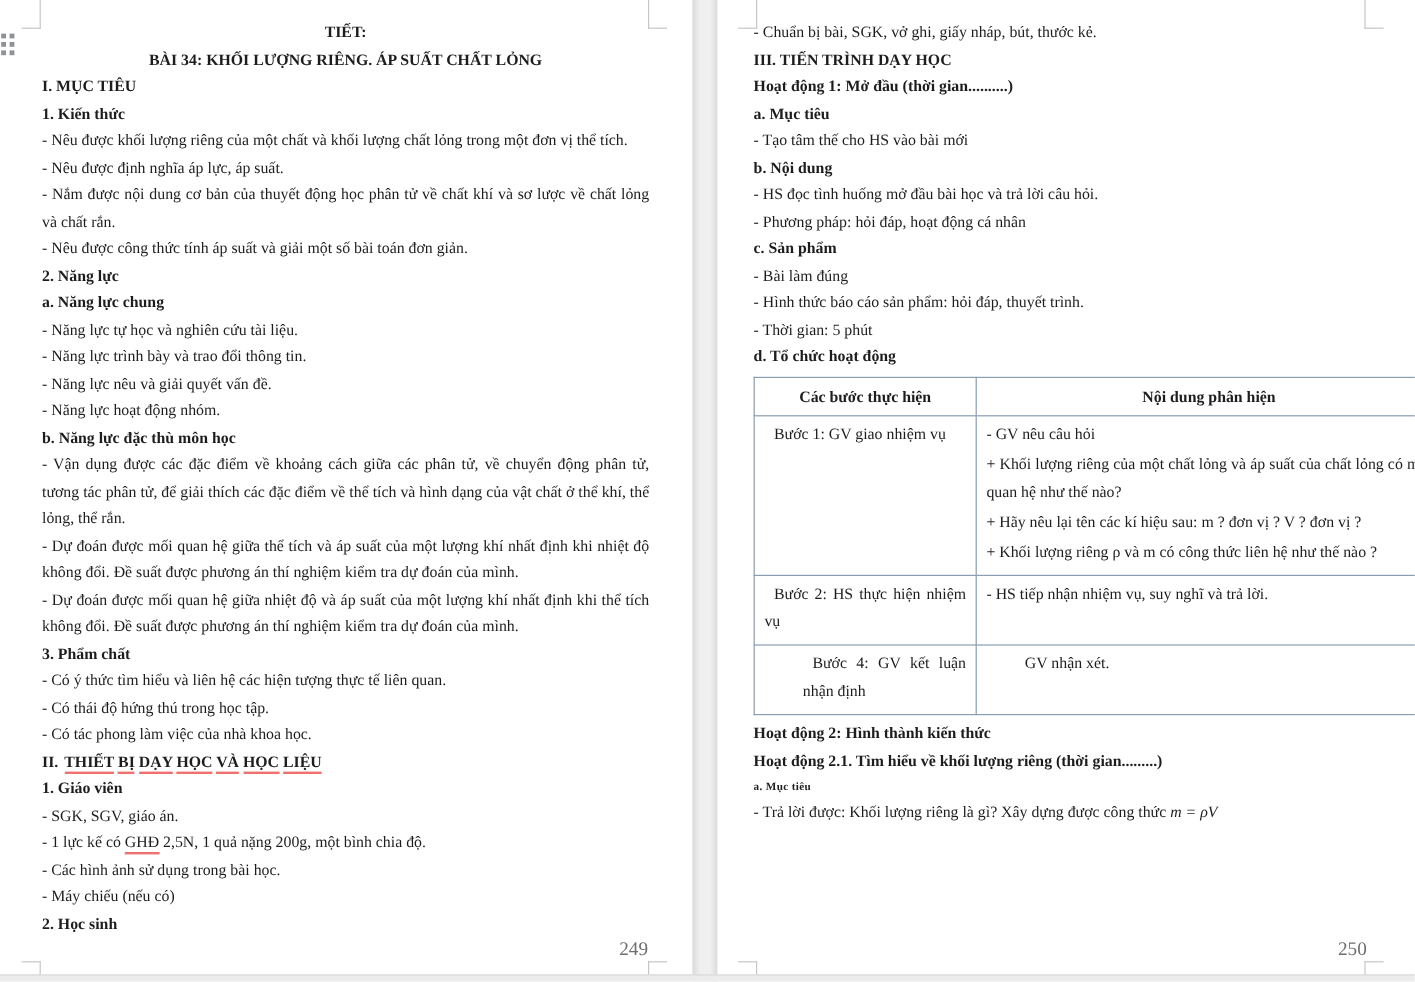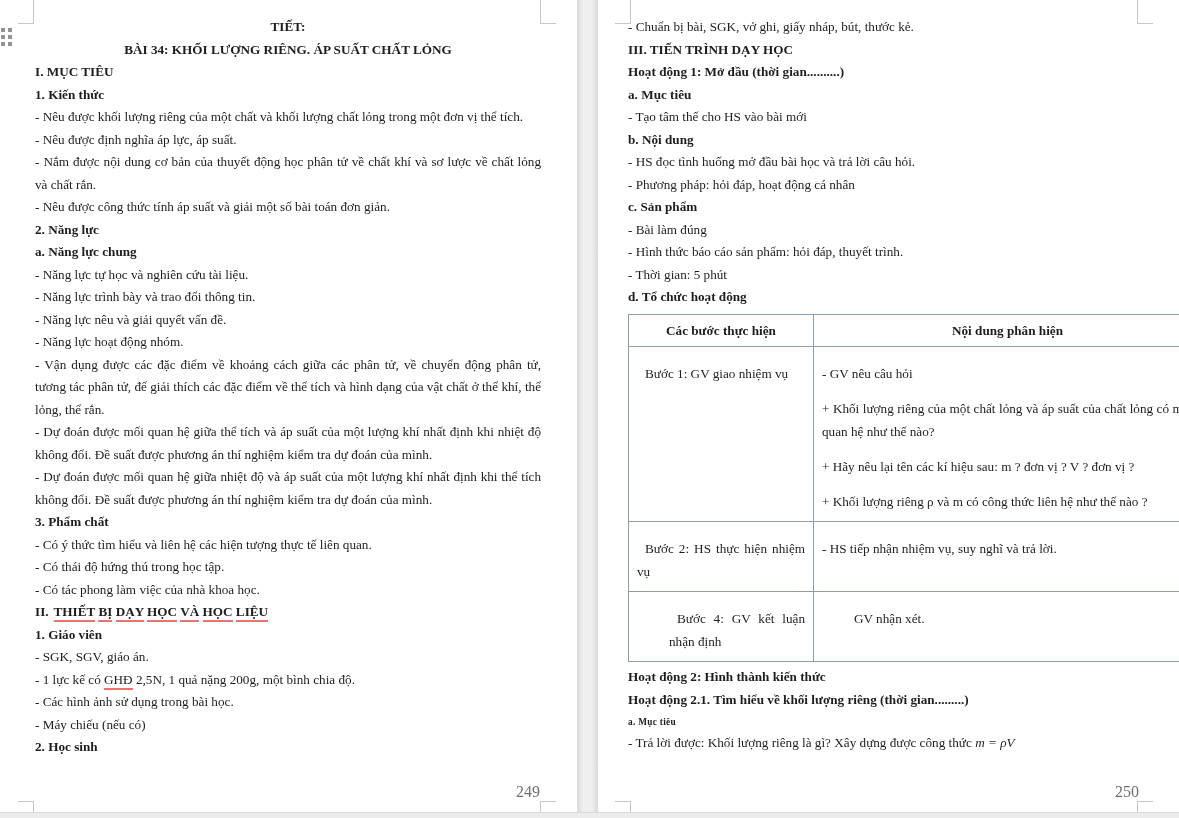--- a/index.html
+++ b/index.html
@@ -55,21 +55,21 @@
   #page-left .pagenum{left:516px;}
   #page-right .pagenum{left:517px;}
 
   table.steps{border-collapse:collapse;width:574px;margin:5px 0 4px 0;}
   table.steps th,table.steps td{
     border:1px solid #8b9db0;vertical-align:top;
     font-size:13.2px;line-height:23px;padding:3px 8px 6px 8px;
   }
   table.steps th{text-align:center;font-weight:bold;padding:4px 4px;}
   table.steps td.step{width:136px;}
-  table.steps td p{margin:12px 0 2px 0;text-align:justify;}
+  table.steps td p{margin:0 0 2px 0;text-align:justify;}
   table.steps td.step p{text-indent:8px;}
   table.steps tr.r2 td{height:48px;}
   table.steps tr.r4 td{height:48px;padding-left:40px;}
 
   .after-table p.h{margin-top:1px;}
 </style>
 </head>
 <body>
 
 <div id="drag-dots">
@@ -95,20 +95,21 @@
     <p>- Nêu được khối lượng riêng của một chất và khối lượng chất lỏng trong một đơn vị thể tích.</p>
     <p>- Nêu được định nghĩa áp lực, áp suất.</p>
     <p>- Nắm được nội dung cơ bản của thuyết động học phân tử về chất khí và sơ lược về chất lỏng và chất rắn.</p>
     <p>- Nêu được công thức tính áp suất và giải một số bài toán đơn giản.</p>
     <p class="h">2. Năng lực</p>
     <p class="h">a. Năng lực chung</p>
     <p>- Năng lực tự học và nghiên cứu tài liệu.</p>
     <p>- Năng lực trình bày và trao đổi thông tin.</p>
     <p>- Năng lực nêu và giải quyết vấn đề.</p>
     <p>- Năng lực hoạt động nhóm.</p>
+    <p class="h">b. Năng lực đặc thù môn học</p>
     <p>- Vận dụng được các đặc điểm về khoảng cách giữa các phân tử, về chuyển động phân tử, tương tác phân tử, để giải thích các đặc điểm về thể tích và hình dạng của vật chất ở thể khí, thể lỏng, thể rắn.</p>
     <p>- Dự đoán được mối quan hệ giữa thể tích và áp suất của một lượng khí nhất định khi nhiệt độ không đổi. Đề suất được phương án thí nghiệm kiểm tra dự đoán của mình.</p>
     <p>- Dự đoán được mối quan hệ giữa nhiệt độ và áp suất của một lượng khí nhất định khi thể tích không đổi. Đề suất được phương án thí nghiệm kiểm tra dự đoán của mình.</p>
     <p class="h">3. Phẩm chất</p>
     <p>- Có ý thức tìm hiểu và liên hệ các hiện tượng thực tế liên quan.</p>
     <p>- Có thái độ hứng thú trong học tập.</p>
     <p>- Có tác phong làm việc của nhà khoa học.</p>
     <p class="h">
       <span style="margin-right:5px;">II.</span><span class="spellwords"><span class="sp">THIẾT</span> <span class="sp">BỊ</span> <span class="sp">DẠY</span> <span class="sp">HỌC</span> <span class="sp">VÀ</span> <span class="sp">HỌC</span> <span class="sp">LIỆU</span></span>
     </p>

